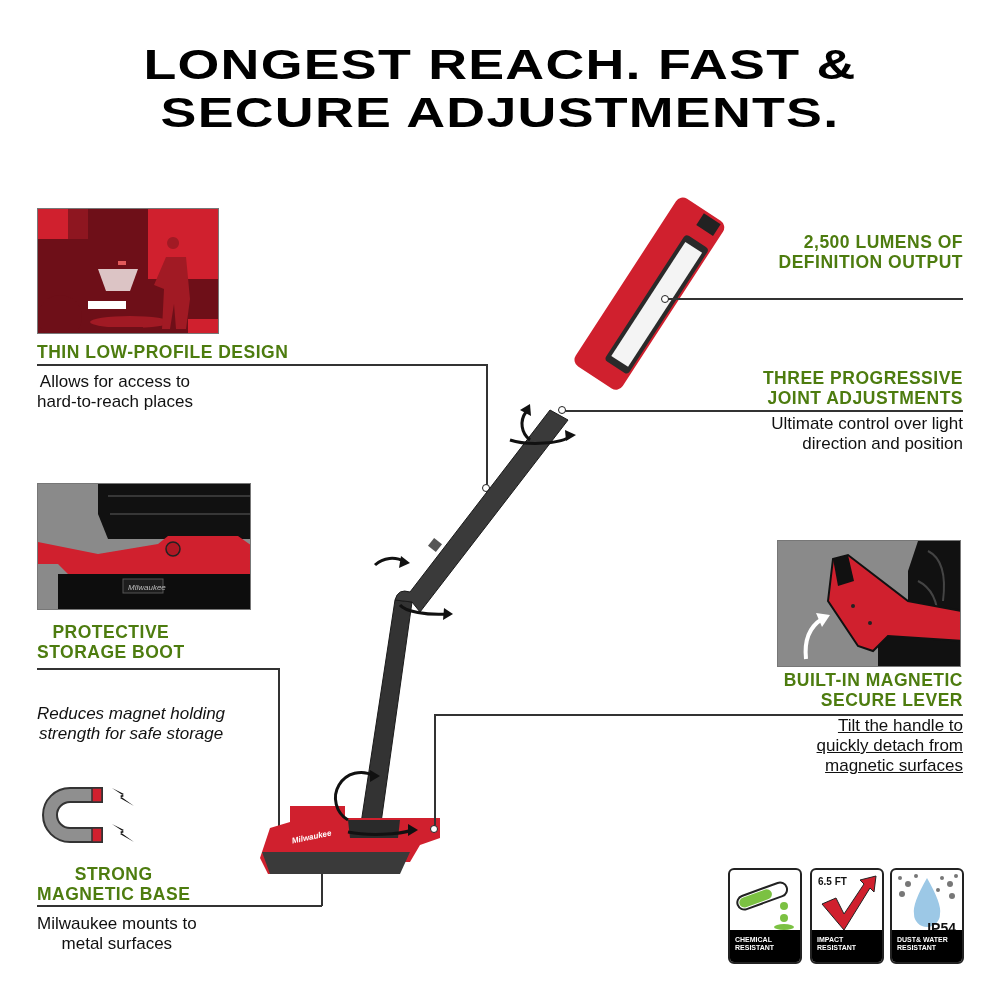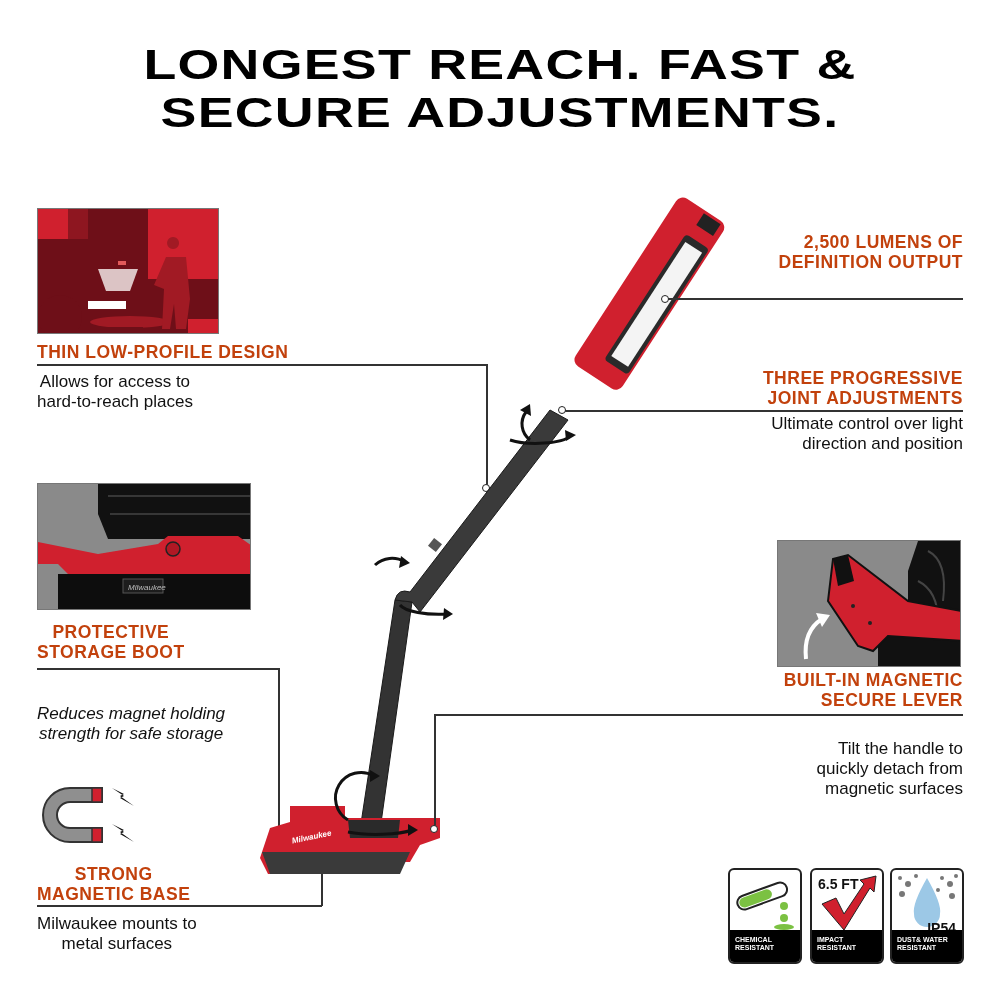--- a/index.html
+++ b/index.html
@@ -5,21 +5,21 @@
   * { margin:0; padding:0; box-sizing:border-box; }
   html, body { width:1000px; height:1000px; background:#ffffff; overflow:hidden; }
   body { position:relative; font-family:"Liberation Sans", sans-serif; color:#111; }
   .abs { position:absolute;text-align:center; }
   .headline {
     left:0; width:1000px; top:40px; text-align:center;
     font-family:"Liberation Sans", sans-serif; font-weight:900;
     font-size:43px; line-height:48px; letter-spacing:1px; color:#000;
     transform:scaleX(1.25); transform-origin:center;
   }
-  .feat-title { font-weight:bold; font-size:17.5px; line-height:20px; letter-spacing:0.5px; color:#c2410c; }
+  .feat-title { font-weight:bold; font-size:17.5px; line-height:20px; letter-spacing:0.5px; color:#4d7c0f; }
   .feat-desc  { font-size:17px; line-height:20px; color:#111; }
   .right { text-align:right; }
   .line { position:absolute; background:#333; }
   .dot { position:absolute; width:8px; height:8px; border:1.5px solid #222; border-radius:50%; background:#fff; }
   .panel { position:absolute; border:1px solid #777; overflow:hidden; }
   .badge {
     position:absolute; width:74px; height:96px; border:2px solid #222; border-radius:6px;
     overflow:hidden; background:#fff;
   }
   .badge .foot {
@@ -173,21 +173,21 @@
     <path d="M38 72 L52 74 L44 86 Z" fill="#fff"></path>
   </svg>
 </div>
 <div class="abs feat-title right" style="right:37px; top:670px; width:300px;">
   <div>BUILT-IN MAGNETIC</div>
   <div>SECURE LEVER</div>
 </div>
 <div class="line" style="left:435px; top:714px; width:528px; height:1.5px;"></div>
 <div class="line" style="left:434px; top:714px; width:1.5px; height:114px;"></div>
 <div class="dot" style="left:430px; top:825px;"></div>
-<div class="abs feat-desc right" style="right:37px; top:739px; width:300px;">
+<div class="abs feat-desc right" style="right:37px; top:716px; width:300px;text-decoration:underline;">
   <div>Tilt the handle to</div>
   <div>quickly detach from</div>
   <div>magnetic surfaces</div>
 </div>
 
 <div class="badge" style="left:728px; top:868px;">
   <svg width="70" height="60" viewBox="0 0 70 60">
     <g transform="rotate(-20 35 25)">
       <rect x="6" y="18" width="52" height="14" rx="7" fill="#fff" stroke="#222" stroke-width="2"></rect>
       <rect x="8" y="20" width="34" height="10" rx="5" fill="#7bc142"></rect>
@@ -196,21 +196,21 @@
     <circle cx="54" cy="48" r="4" fill="#7bc142"></circle>
     <ellipse cx="54" cy="57" rx="10" ry="3" fill="#7bc142"></ellipse>
   </svg>
   <div class="foot">
     <div>CHEMICAL</div>
     <div>RESISTANT</div>
   </div>
 </div>
 
 <div class="badge" style="left:810px; top:868px;">
-  <div class="abs" style="left:6px; top:6px; font-size:14px; font-weight:bold;">6.5 FT</div>
+  <div class="abs" style="left:6px; top:6px; font-size:10px; font-weight:bold;">6.5 FT</div>
   <svg width="70" height="64" viewBox="0 0 70 64">
     <path d="M10 34 L24 28 L32 44 L52 14 L48 10 L64 6 L62 22 L58 18 L32 60 Z" fill="#d0202e" stroke="#222" stroke-width="1"></path>
   </svg>
   <div class="foot">
     <div>IMPACT</div>
     <div>RESISTANT</div>
   </div>
 </div>
 
 <div class="badge" style="left:890px; top:868px;">

